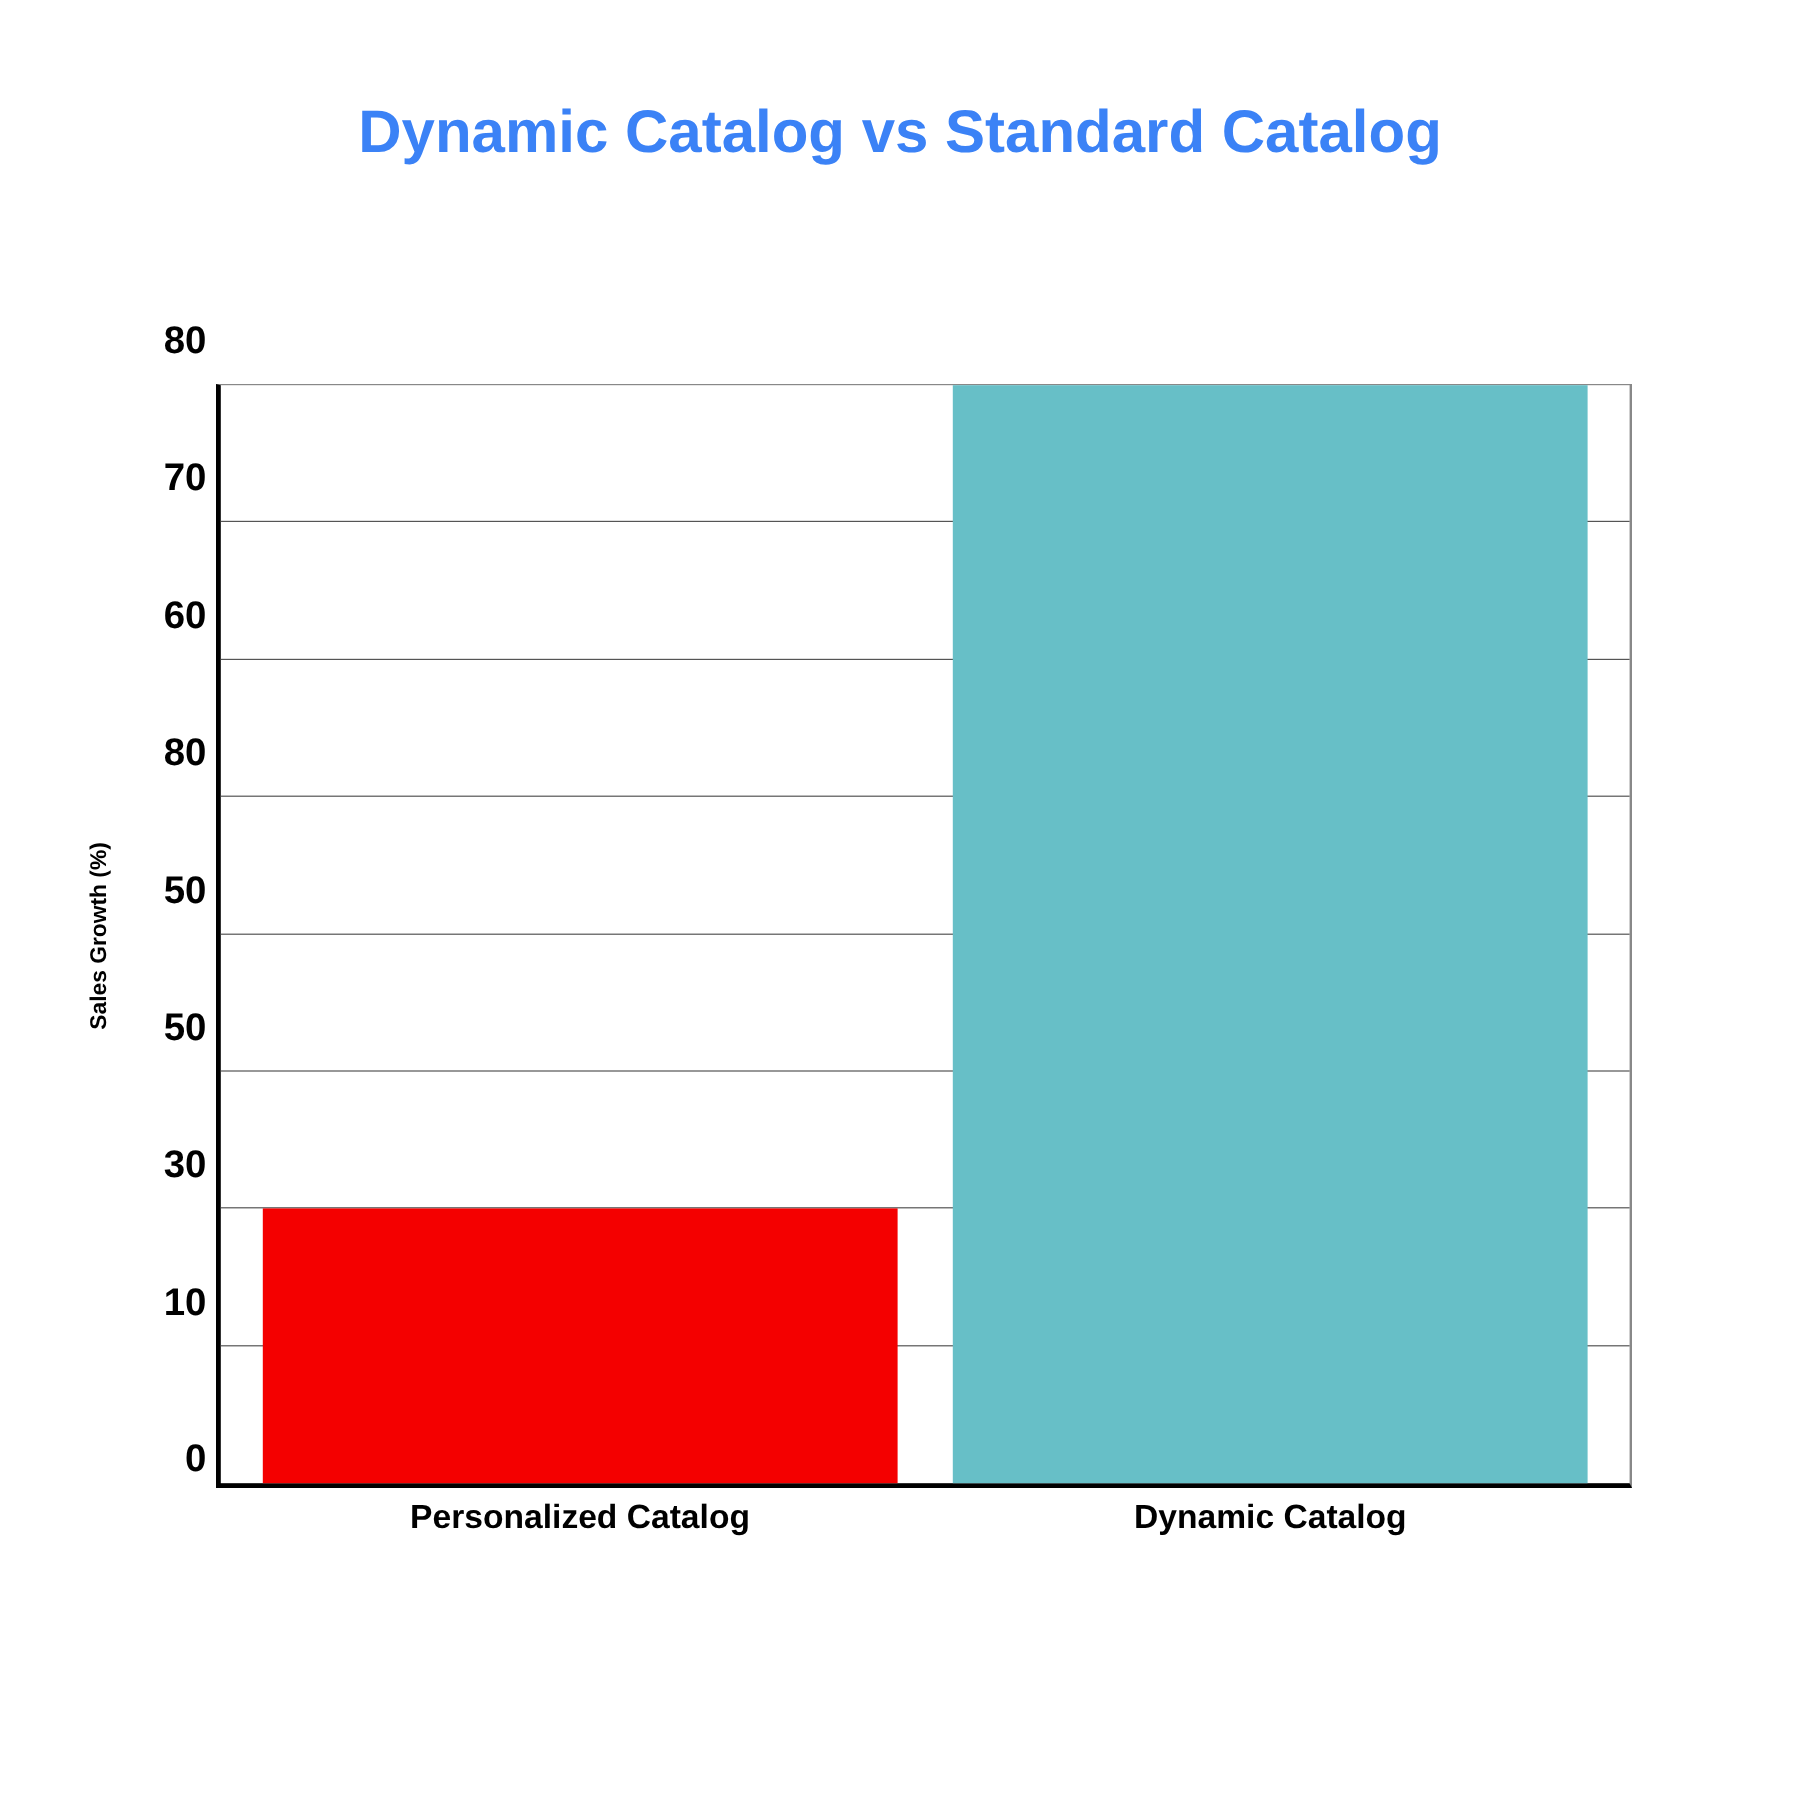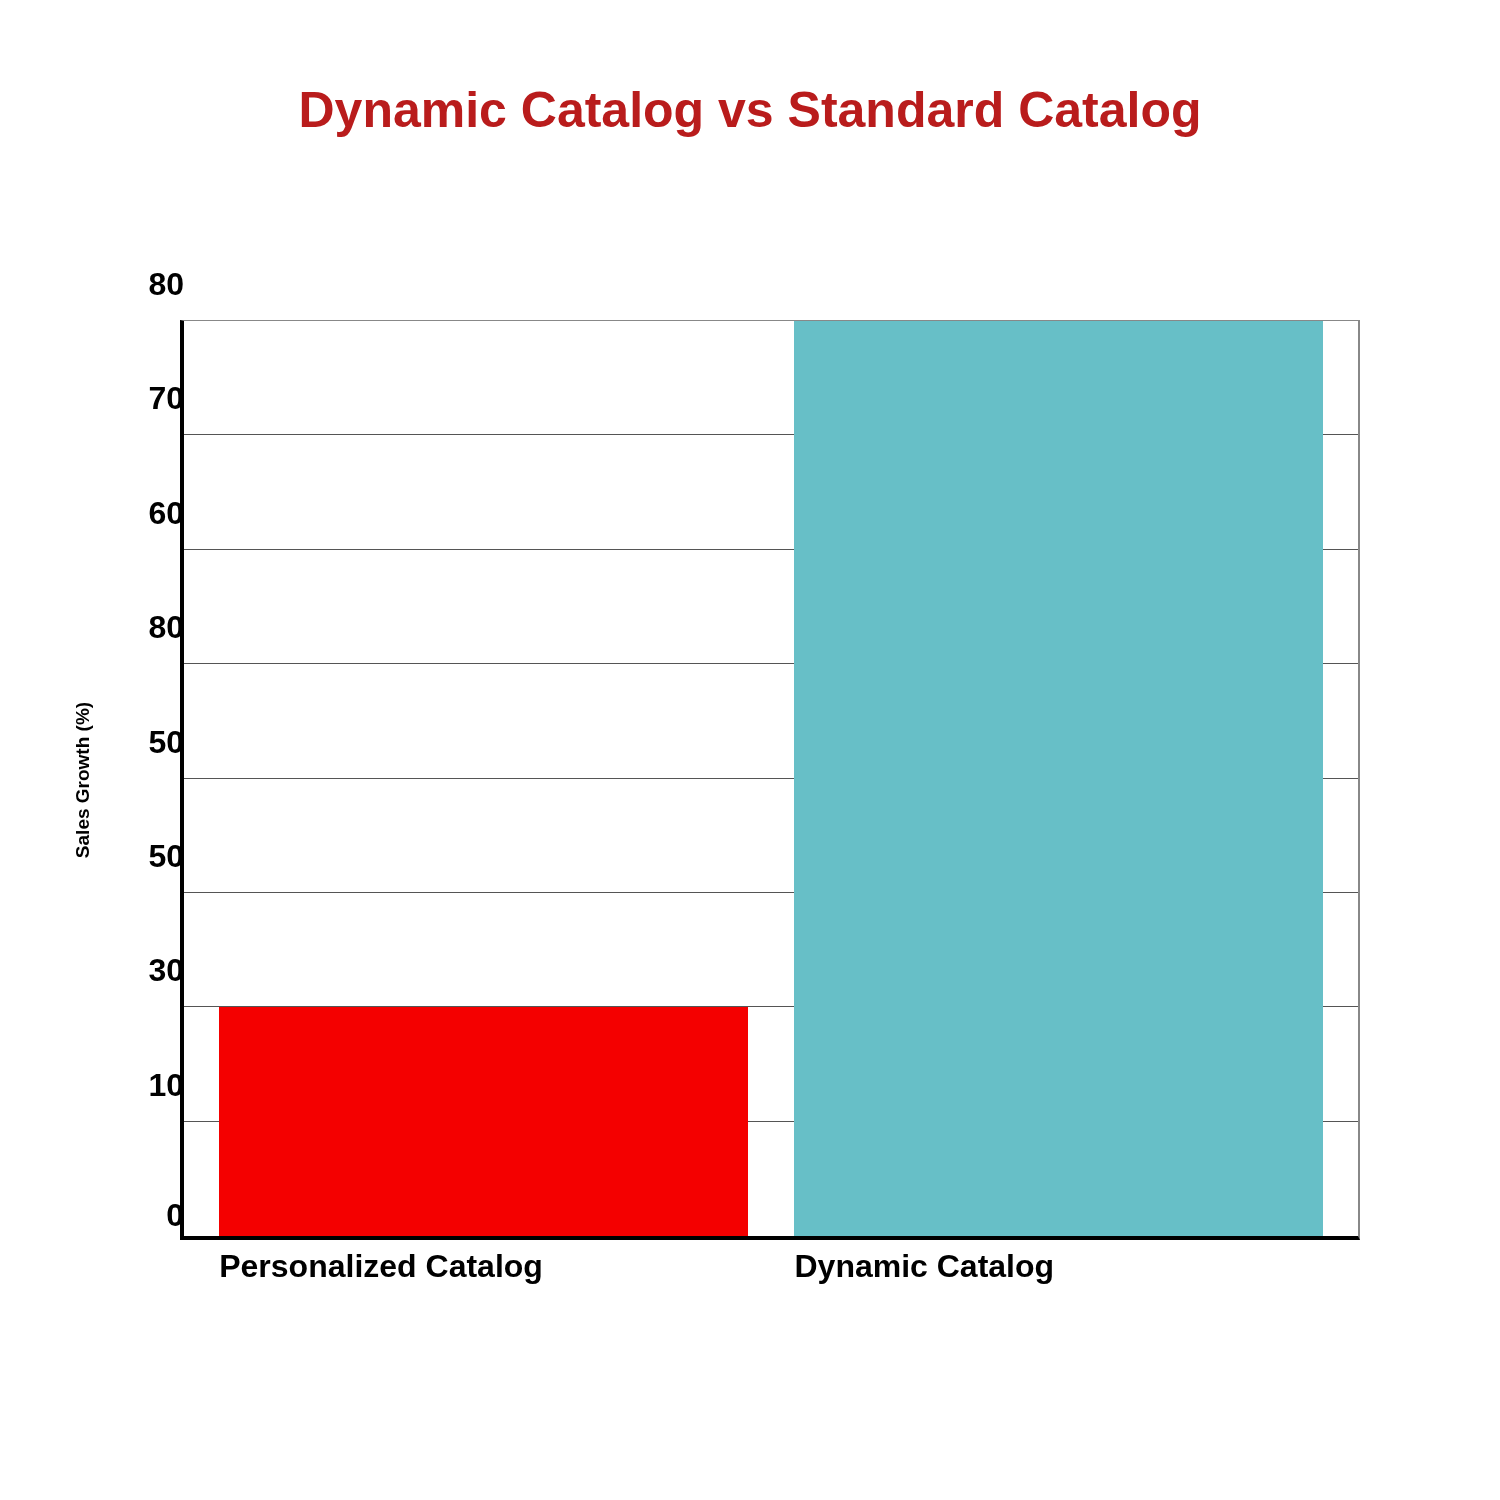--- a/index.html
+++ b/index.html
@@ -11,21 +11,21 @@
     position: relative;
   }
   .title {
     position: absolute;
     top: 80px;
     left: 0;
     right: 0;
     text-align: center;
     font-size: 50px;
     font-weight: 700;
-    color: #b91c1c;
+    color: #3b82f6;
     line-height: 1.2;
   }
   .chart-area {
     position: absolute;
     top: 320px;
     left: 180px;
     width: 1180px;
     height: 920px;
   }
   .plot {
@@ -43,40 +43,41 @@
     position: absolute;
     left: 0;
     right: 0;
     height: 1px;
     background: #555;
   }
   .ytick {
     position: absolute;
     right: 100%;
     transform: translateY(-50%);
+    margin-right: 12px;
     font-size: 32px;
     font-weight: 700;
     color: #000;
     text-align: right;
     width: 60px;
   }
   .bar {
     position: absolute;
     bottom: 0;
   }
   .bar1 { background: #f40000; }
   .bar2 { background: #67bfc7; }
   .xlabel {
     position: absolute;
     top: 100%;
     margin-top: 12px;
-    font-size: 32px;
+    font-size: 28px;
     font-weight: 700;
     color: #000;
-    text-align: left;
+    text-align: center;
     white-space: nowrap;
   }
   .yaxis-label {
     position: absolute;
     left: 72px;
     top: 780px;
     transform: rotate(-90deg) translateX(-50%);
     transform-origin: left top;
     font-size: 19px;
     font-weight: 700;

